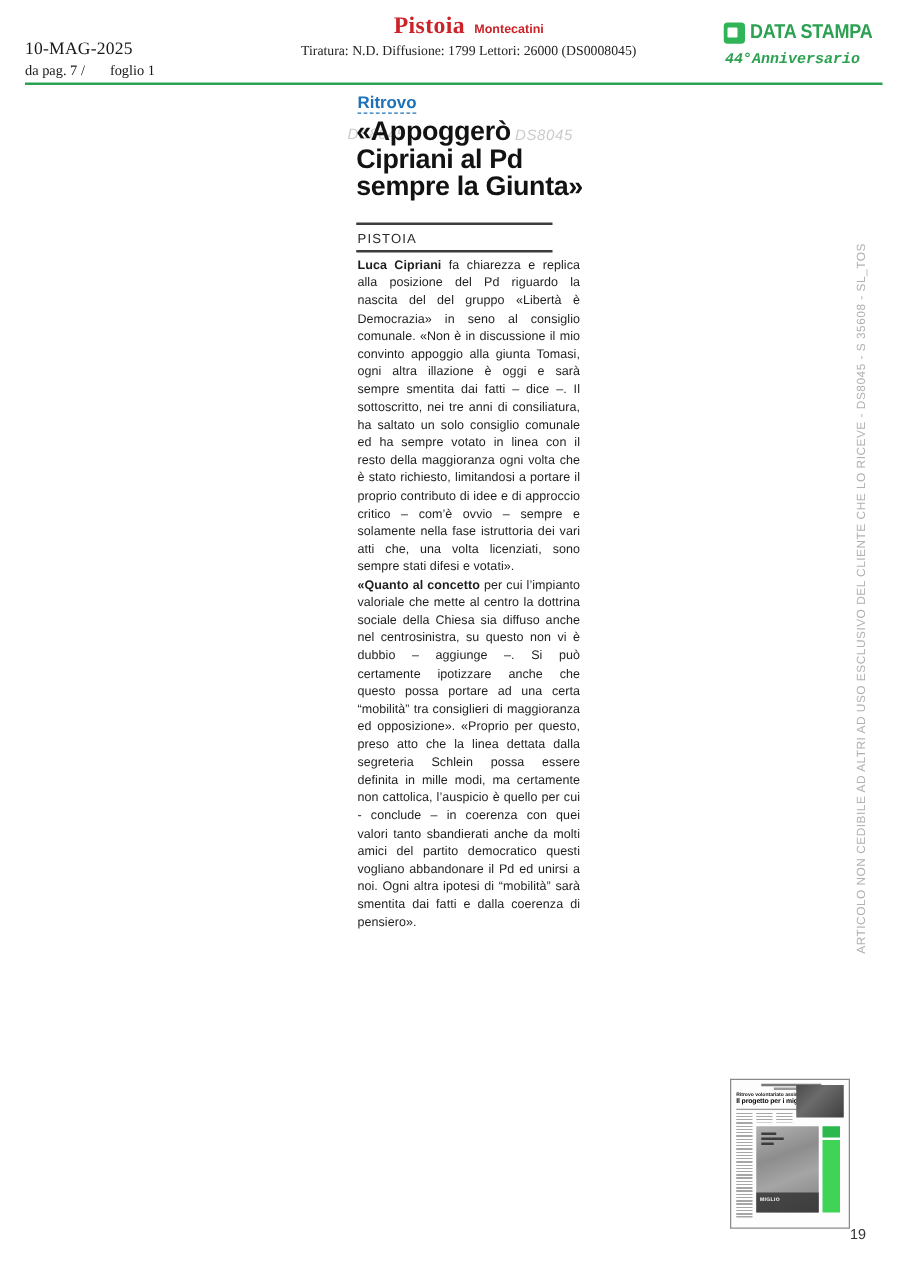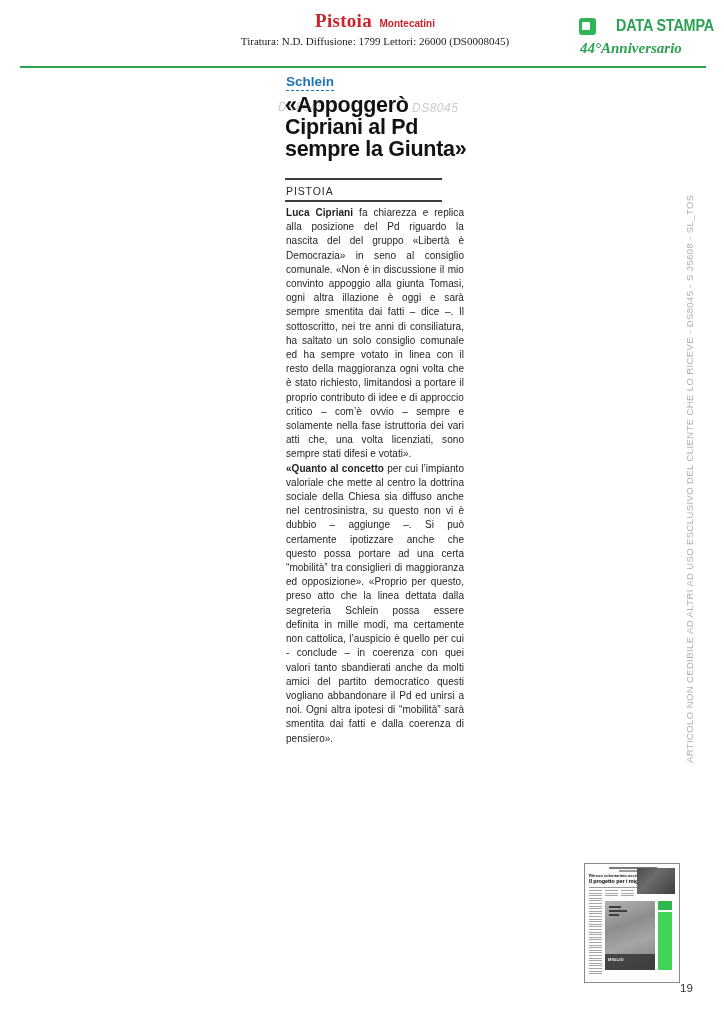--- a/index.html
+++ b/index.html
@@ -17,25 +17,25 @@
 
   .masthead { position:absolute; left:235px; top:11px; width:280px; text-align:center; }
   .m-top { color:var(--masthead-blue,#1a5cad); font-family:"Liberation Serif", serif; font-weight:bold; font-size:12px; letter-spacing:1.5px; }
   .m-main { margin-top:0px; line-height:20px; }
   .m-city { color:var(--masthead-red,#cc2328); font-family:"Liberation Serif", serif; font-weight:bold; font-size:19px; letter-spacing:0.3px; }
   .m-city2 { color:var(--masthead-red,#cc2328); font-weight:bold; font-size:10px; margin-left:3px; }
   .m-info1 { font-family:"Liberation Serif", serif; font-size:11px; margin-top:4px; color:#222; }
   .m-info2 { font-family:"Liberation Serif", serif; font-size:11px; margin-top:1px; color:#222; }
 
   .brand { position:absolute; left:579px; top:17px; }
-  .brand-row { display:flex; align-items:center; gap:20px;justify-content:space-between; }
+  .brand-row { display:flex; align-items:center; gap:4px;justify-content:space-between; }
   .brand-logo { width:17px; height:17px; background:#2fb457; border-radius:3px; position:relative; flex:0 0 auto; }
   .brand-logo-inner { position:absolute; left:3px; top:4px; width:8px; height:8px; background:#fff; border-radius:1px; }
   .brand-name { color:var(--green,#2ca152); font-weight:bold; font-size:16px; letter-spacing:-0.2px; transform:scaleX(0.9); transform-origin:left center; white-space:nowrap; }
-  .brand-anniv { color:var(--green,#2ca152); font-family:Liberation Serif, serif; font-style:italic; font-weight:bold; font-size:15px; margin-top:5px; margin-left:1px; }
+  .brand-anniv { color:var(--green,#2ca152); font-family:Liberation Mono, monospace; font-style:italic; font-weight:bold; font-size:12px; margin-top:5px; margin-left:1px; }
 
   .header-rule { position:absolute; left:20px; top:66px; width:686px; height:2px; background:var(--green,#2ca152); }
 
   
   .section-label { position:absolute; left:286px; top:74px; color:var(--section-blue,#1f72b8); font-weight:bold; font-size:13.5px; padding-bottom:1px; border-bottom:1.5px dashed var(--section-blue,#1f72b8); }
 
   .watermark { position:absolute; color:#cbcbcb; font-size:12px; letter-spacing:0.5px; z-index:1;font-style:italic; }
   .wm-left  { left:278px; top:100px; }
   .wm-right { left:412px; top:101px; }
 
@@ -80,20 +80,26 @@
   .thumb-green-label { position:absolute; left:73px; top:37px; width:14px; height:9px; background:#2db84d; }
   .thumb-green-bar { position:absolute; left:73px; top:48px; width:14px; height:58px; background:#3fd456; }
 
   .page-number { position:absolute; left:680px; top:982px; font-size:11.5px; color:#333; }
 </style>
 </head>
 <body>
 
 <div class="page">
 
+  <div class="header-left">
+    <div class="hl-date">10-MAG-2025</div>
+    <div class="hl-pageref">
+      <span>da pag.  7 /</span><span class="sheet">foglio 1</span>
+    </div>
+  </div>
 
   <div class="masthead">
     <div class="m-main">
       <span class="m-city">Pistoia</span>
       <span class="m-city2">Montecatini</span>
     </div>
     <div class="m-info2">Tiratura: N.D. Diffusione: 1799 Lettori: 26000 (DS0008045)</div>
   </div>
 
   <div class="brand">
@@ -101,21 +107,21 @@
       <span class="brand-logo">
           <span class="brand-logo-inner"></span>
         </span>
       <span class="brand-name">DATA STAMPA</span>
     </div>
     <div class="brand-anniv">44°Anniversario</div>
   </div>
 
   <div class="header-rule"></div>
 
-  <div class="section-label">Schlein</div>
+  <div class="section-label">Ritrovo</div>
 
   <div class="watermark wm-left">DS8045</div>
   <div class="watermark wm-right">DS8045</div>
 
   <h1 class="headline" style="margin:0;">
     <span>«Appoggerò</span>
     <span>Cipriani al Pd</span>
     <span>sempre la Giunta»</span>
   </h1>
 

